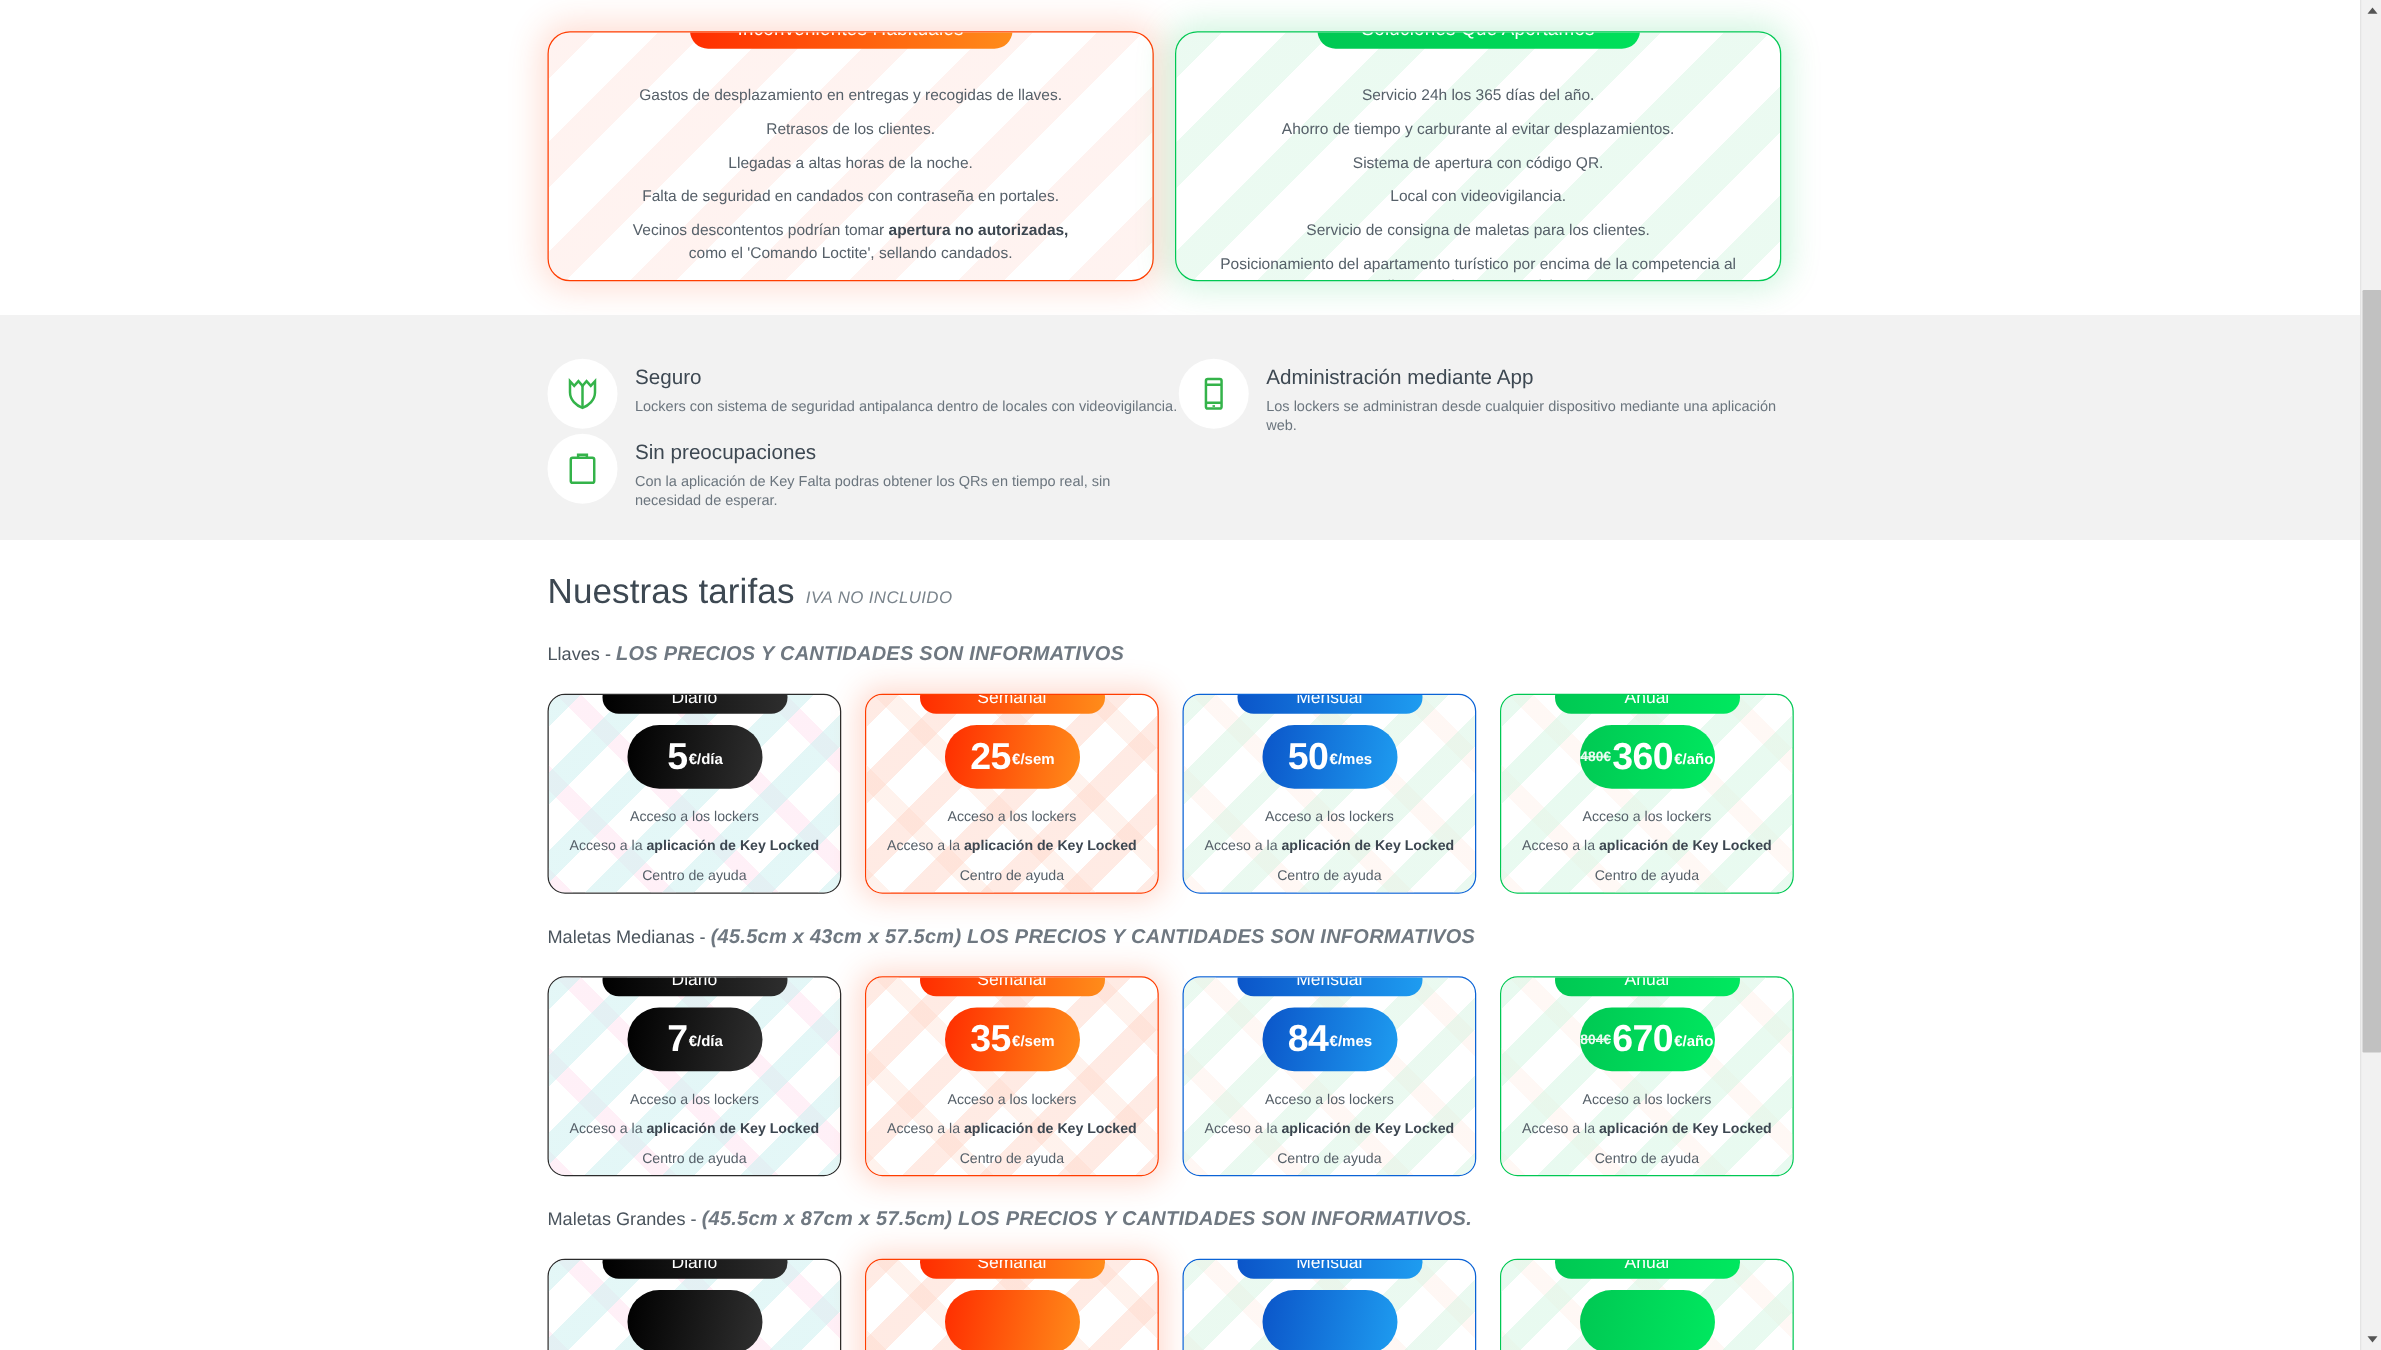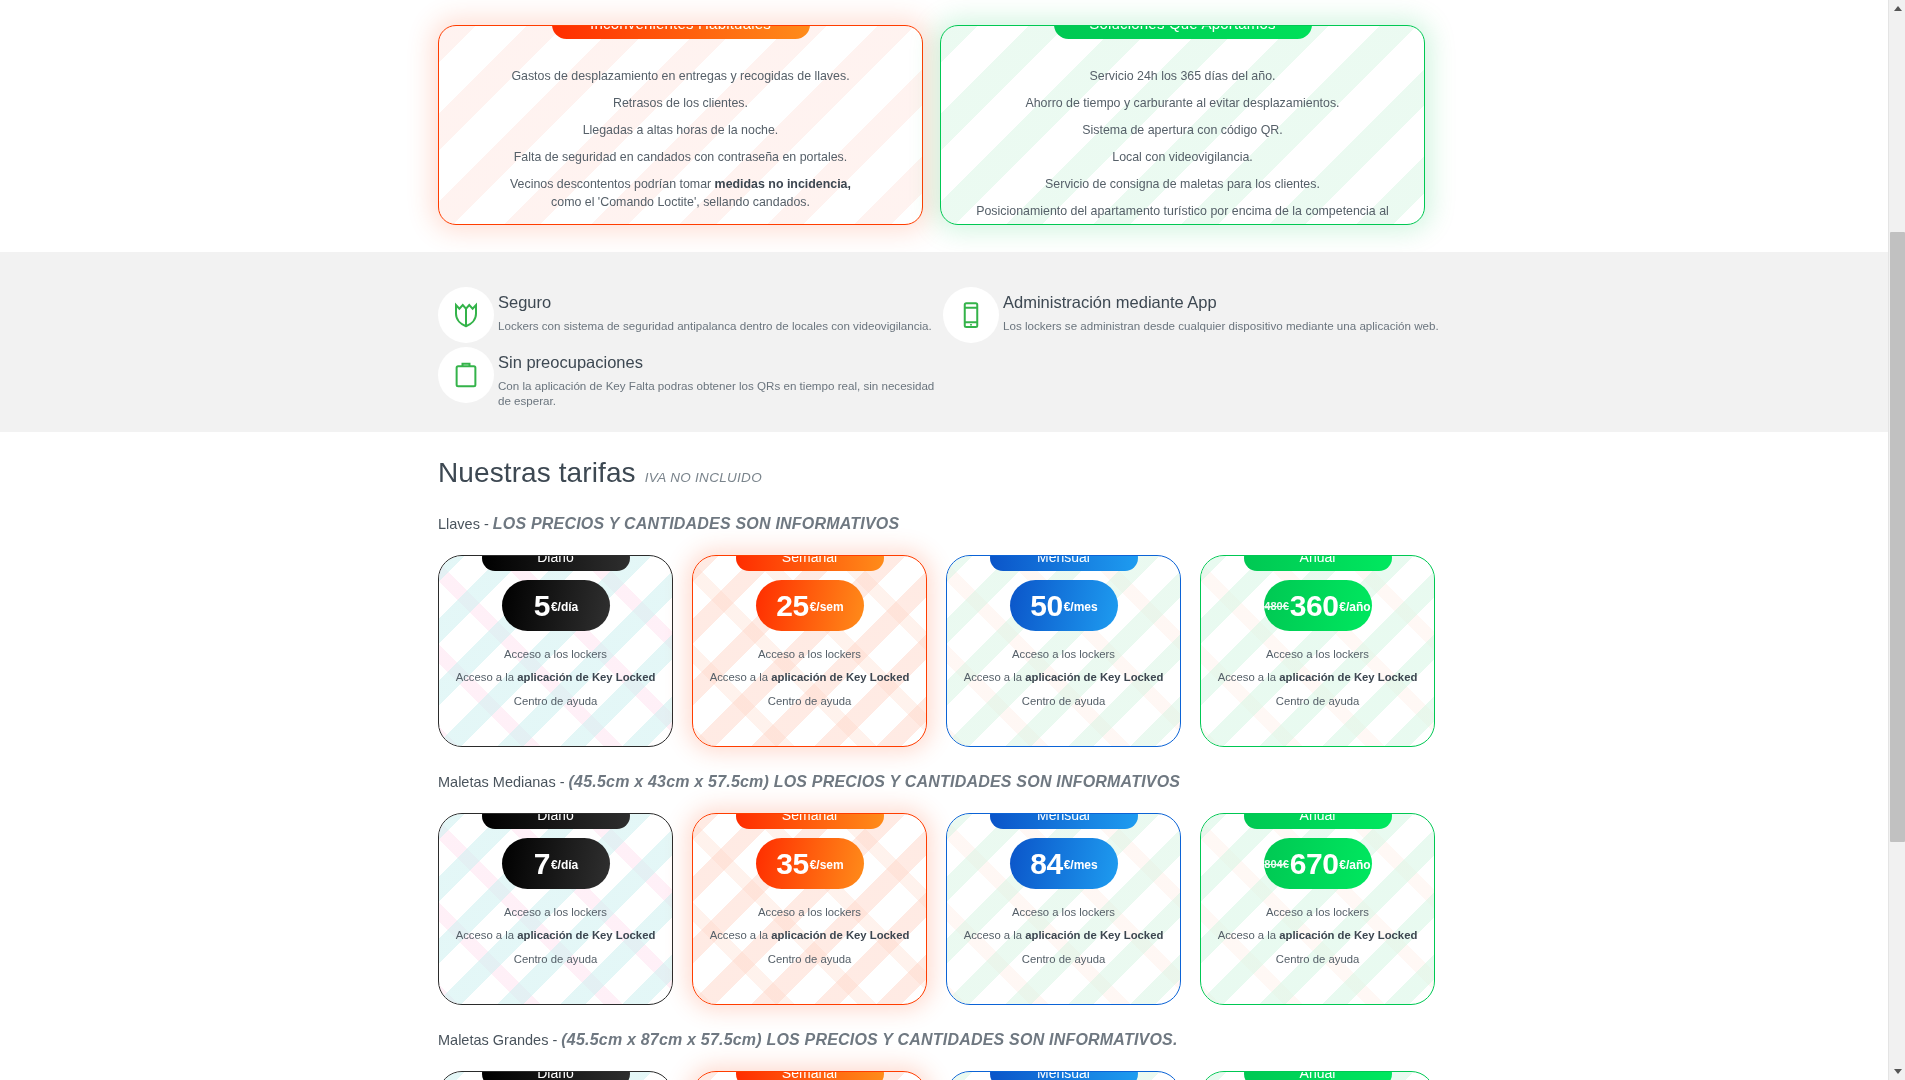--- a/index.html
+++ b/index.html
@@ -144,21 +144,21 @@
     top: 35px;
     width: 1010px;
     display: grid;
     grid-template-columns: 505px 505px;
     grid-auto-rows: 60px;
     row-gap: 0px;
   }
   .feature {
     display: flex;
     align-items: flex-start;
-    gap: 4px;
+    gap: 14px;
   }
   .feature-ico {
     width: 56px;
     height: 56px;
     flex: 0 0 56px;
     border-radius: 50%;
     background: #ffffff;
     display: flex;
     align-items: center;
     justify-content: center;
@@ -232,22 +232,22 @@
     left: 438px;
     width: 1020px;
     display: grid;
     grid-template-columns: repeat(4, 235px);
     column-gap: 19px;
     margin-bottom: 8px;
   }
 
   .plan-card {
     position: relative;
-    height: 192px;
-    border-radius: 24px;
+    height: 160px;
+    border-radius: 14px;
     background: #ffffff;
     margin-top: 11px;
     overflow: hidden;
   }
   .plan-card .stripes {
     position: absolute;
     inset: 0;
     pointer-events: none;
   }
   .plan-card.dark   { border: 1.3px solid #2b2b2b; }
@@ -401,21 +401,21 @@
 
       <div class="cmp-card problems">
         <div class="bg-stripes"></div>
         <div class="cmp-badge badge-problems">Inconvenientes Habituales</div>
         <div class="cmp-body">
           <p>Gastos de desplazamiento en entregas y recogidas de llaves.</p>
           <p>Retrasos de los clientes.</p>
           <p>Llegadas a altas horas de la noche.</p>
           <p>Falta de seguridad en candados con contraseña en portales.</p>
           <p>
-            <span>Vecinos descontentos podrían tomar </span><b>medidas no incidencia,</b><br>
+            <span>Vecinos descontentos podrían tomar </span><b>apertura no autorizadas,</b><br>
             <span>como el 'Comando Loctite', sellando candados.</span>
           </p>
         </div>
       </div>
 
       <div class="cmp-card solutions">
         <div class="bg-stripes"></div>
         <div class="cmp-badge badge-solutions">Soluciones Que Aportamos</div>
         <div class="cmp-body">
           <p>Servicio 24h los 365 días del año.</p>

